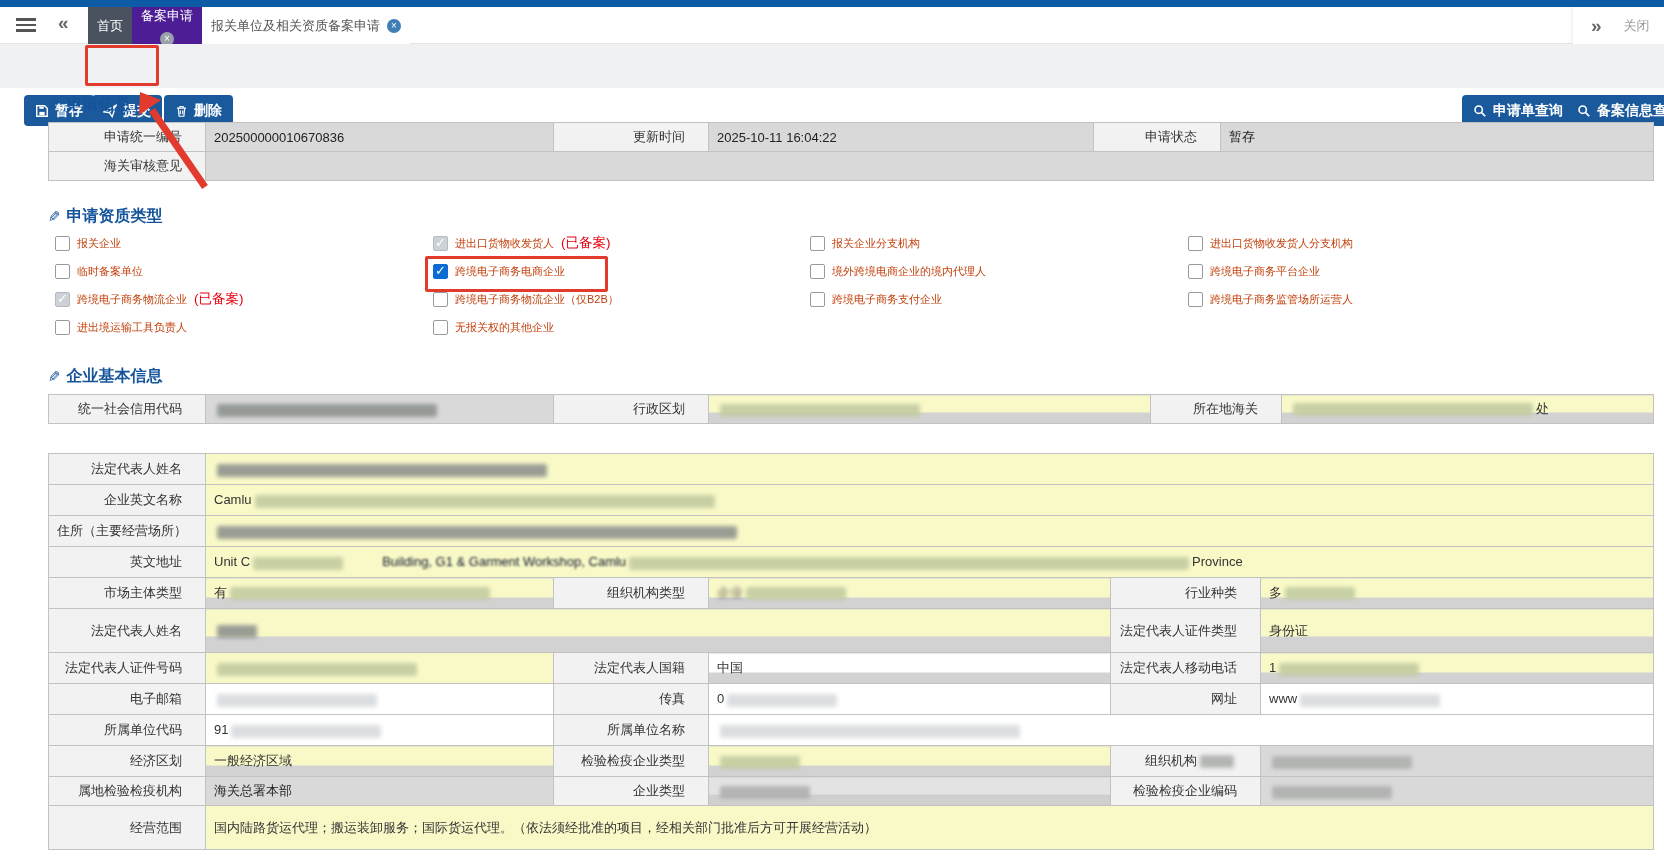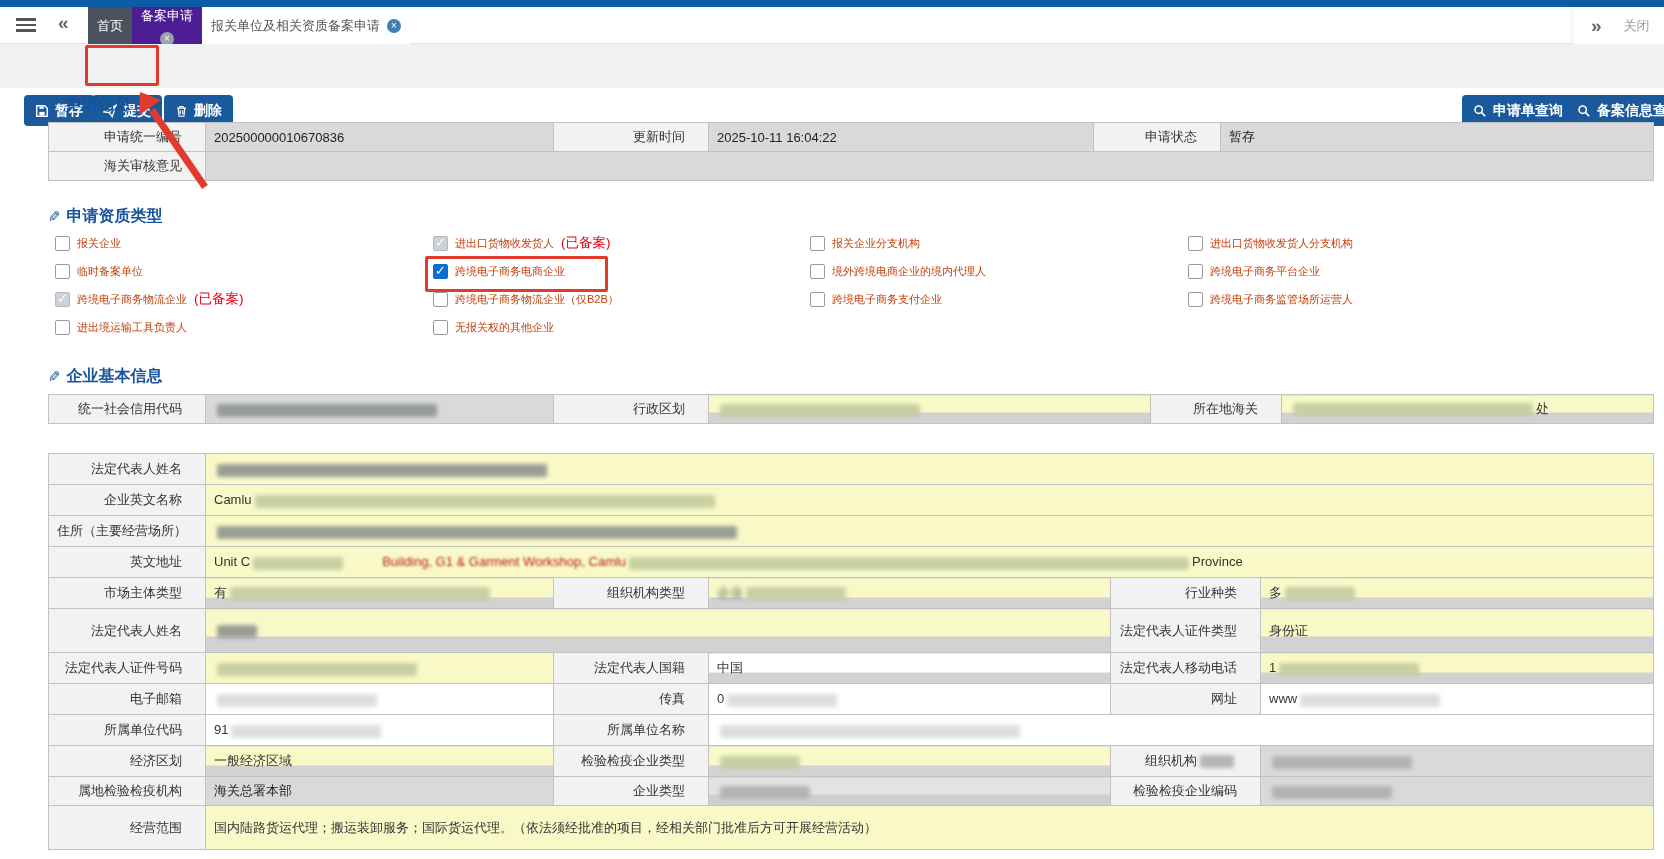--- a/index.html
+++ b/index.html
@@ -51,21 +51,21 @@
   .rd { display:inline-block; vertical-align:middle; height:13px; border-radius:2px; filter:blur(2.2px); opacity:.9; margin:0 3px; }
   .rd.dk { background:#8f948f; }
   .rd.g  { background:#c2cba0; }
   .rd.lt { background:#d8dbde; }
   .rd.gy { background:#aeb0ae; }
   .rd.w34{width:34px}.rd.w40{width:40px}.rd.w70{width:70px}.rd.w80{width:80px}.rd.w90{width:90px}
   .rd.w100{width:100px}.rd.w110{width:110px}.rd.w120{width:120px}.rd.w130{width:130px}.rd.w140{width:140px}
   .rd.w150{width:150px}.rd.w160{width:160px}.rd.w200{width:200px}.rd.w220{width:220px}
   .rd.w240{width:240px}.rd.w260{width:260px}.rd.w300{width:300px}.rd.w330{width:330px}.rd.w460{width:460px}
   .rd.w520{width:520px}.rd.w560{width:560px}
-  .frag { filter:blur(.8px); color:#b91c1c;padding-left:36px; }
+  .frag { filter:blur(.8px); color:#0f172a;padding-left:36px; }
   .frag2 { filter:blur(2px); color:#555; }
 
   
   .qgrid { position:absolute; left:55px; top:232px; width:1580px; display:grid; grid-template-columns:378px 377px 378px 1fr; row-gap:6px; }
   .q { display:flex; align-items:center; gap:7px; height:22px; cursor:pointer; }
   .cb { flex:none; width:15px; height:15px; border:1px solid #9a9a9a; background:#fff; border-radius:2px; position:relative; }
   .cb.checked { background:#0b6cd4; border-color:#0b6cd4; }
   .cb.checked-disabled { background:#ccd2d8; border-color:#b4bac0; }
   .cb.checked::after, .cb.checked-disabled::after { content:"✓"; position:absolute; left:1px; top:-2px; color:#fff; font-size:13px; font-weight:bold; }
   .qt { font-size:11px; color:#c2410c; }

